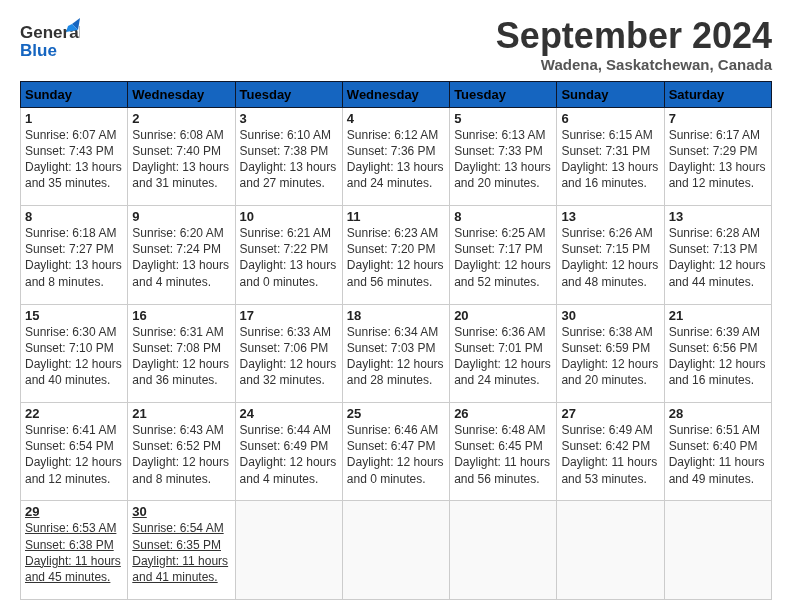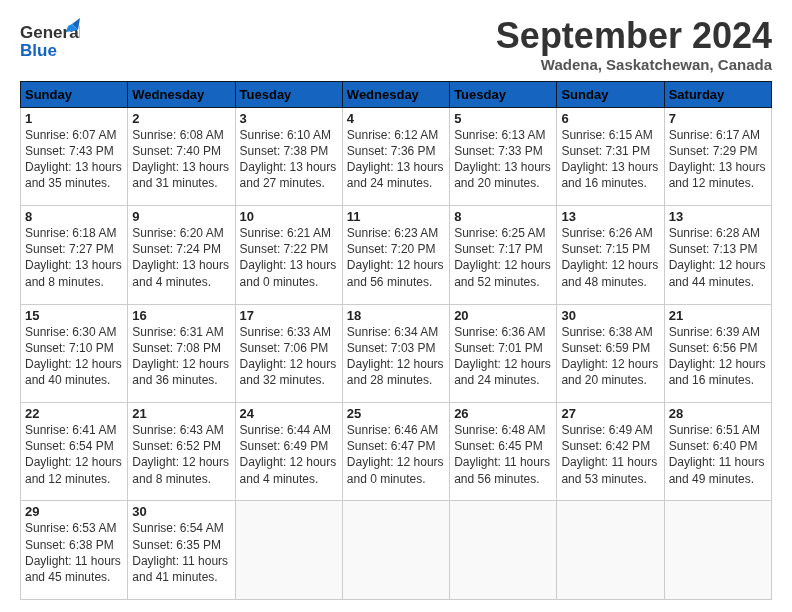--- a/index.html
+++ b/index.html
@@ -80,20 +80,21 @@
     .day-info {
       font-size: 12px;
       color: #333;
       line-height: 1.35;
     }
     .empty-cell {
       background: #f9f9f9;
     }
     .last-row td {
       height: 70px;
+      text-decoration: underline;
     }
   </style>
 </head>
 <body>
 
 <div class="page">
   <div class="header">
     <div class="logo">
       <div class="logo-wrapper">
         <div>

